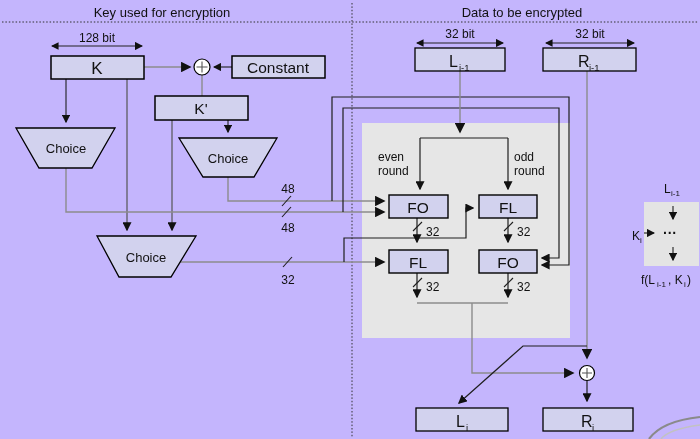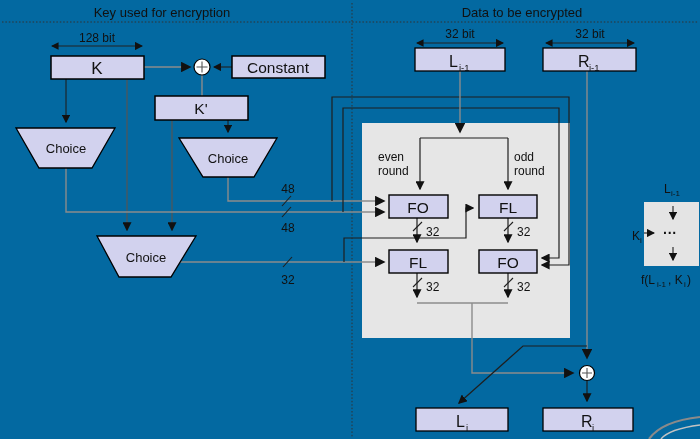--- a/index.html
+++ b/index.html
@@ -1,16 +1,16 @@
 <!DOCTYPE html>
 <html><head>
 <meta charset="utf-8">
 <style>
   html,body{margin:0;padding:0;background:#fff;}
-  .stage{position:relative;width:700px;height:439px;background:#0369a1;overflow:hidden;
+  .stage{position:relative;width:700px;height:439px;background:#c4b5fd;overflow:hidden;
          font-family:"Liberation Sans", sans-serif;}
   svg{display:block;}
   text{fill:#111;}
   .t-title{font-size:13px;}
   .t-box{font-size:15.5px;}
   .t-k{font-size:17px;}
   .t-choice{font-size:13px;}
   .t-small{font-size:12px;}
   .t-reg{font-size:16px;}
   .t-sub{font-size:9.5px;}

